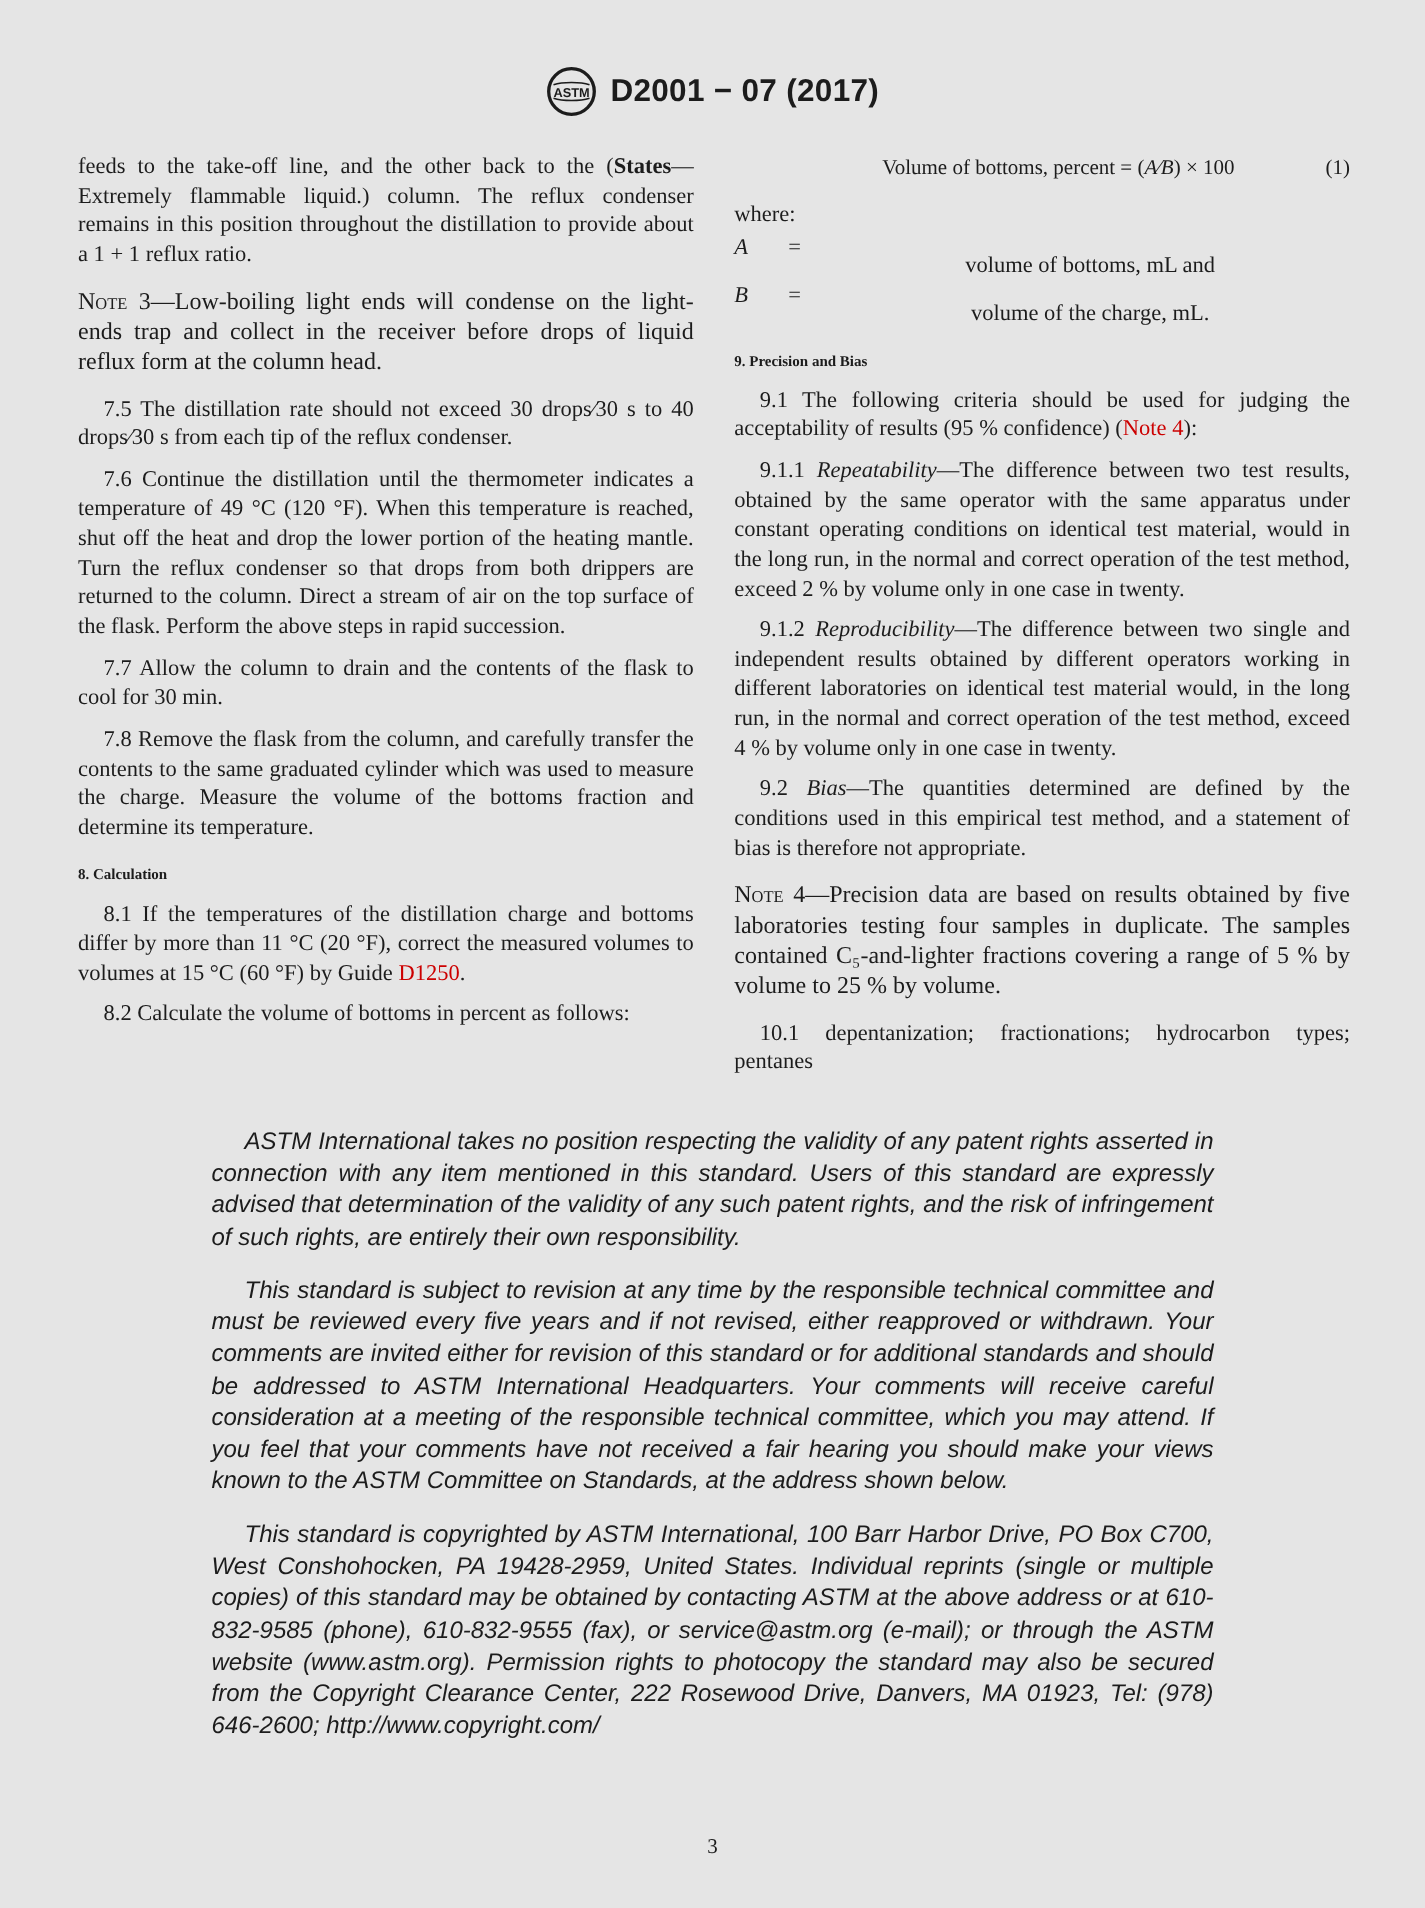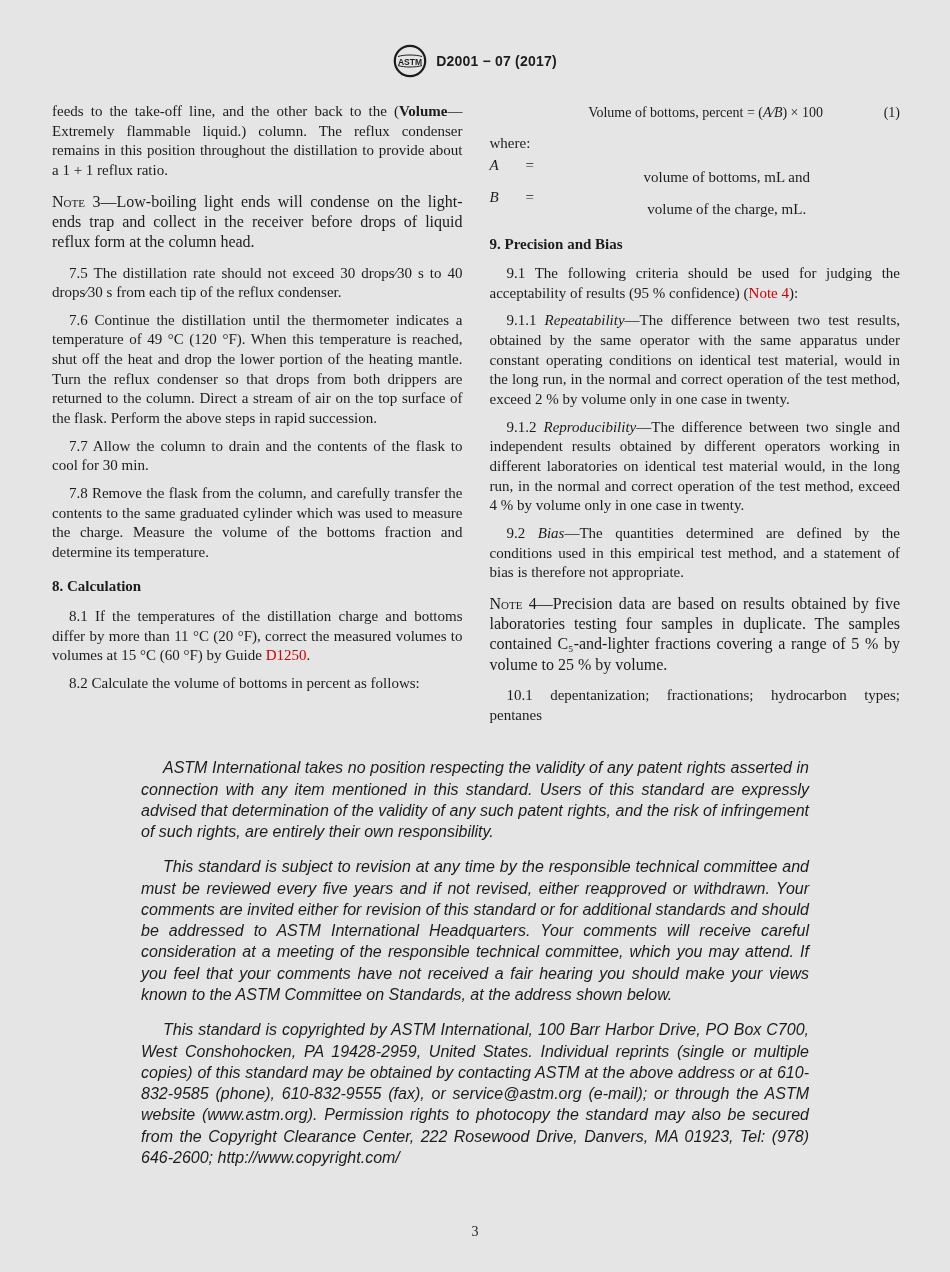--- a/index.html
+++ b/index.html
@@ -12,35 +12,35 @@
   .sheet { position:relative; width:950px; height:1272px; background:#e5e5e5; overflow:hidden; }
 
   
   .doc-header {
     display:flex; align-items:center; justify-content:center; gap:9px;
     padding-top:44px;
   }
   .logo { display:inline-flex; }
   .designation {
     font-family:"Liberation Sans", sans-serif;
-    font-weight:bold; font-size:14px; letter-spacing:0.2px;
+    font-weight:bold; font-size:21px; letter-spacing:0.2px;
   }
 
   
   .columns { display:flex; gap:27px; padding:24px 50px 0 52px; }
   .col { width:411px; font-size:15px; line-height:1.31; text-align:justify; }
 
   .para { text-indent:17px; margin-bottom:8px; }
   .para.noindent { text-indent:0; }
 
   .note { font-size:16px; line-height:1.27; margin:11px 0 11px; text-align:justify; }
   .note-label { font-variant:small-caps; }
 
   .sec-head {
-    font-size:15px; font-weight:bold; text-align:left;
+    font-size:10px; font-weight:bold; text-align:left;
     margin:15px 0 10px;
     font-family:"Liberation Serif", serif;
   }
 
   .doclink { color:#cc0000; text-decoration:none; cursor:pointer; }
 
   
   .equation-row {
     display:flex; align-items:baseline;
     font-size:14px; margin:2px 0 12px;
@@ -83,21 +83,21 @@
         <path d="M5 21.5 C 11 23.5, 23 23.5, 29 21.5" fill="none" stroke="#1c1c1c" stroke-width="1"></path>
         <text x="17" y="20.5" text-anchor="middle" font-family="Liberation Sans, sans-serif" font-size="8.5" font-weight="bold" fill="#1c1c1c">ASTM</text>
       </svg>
     </span>
     <span class="designation">D2001 − 07 (2017)</span>
   </header>
 
   <main class="columns">
 
     <section class="col">
-      <p class="para noindent"><span>feeds to the take-off line, and the other back to the (</span><strong>Volume</strong><span>—Extremely flammable liquid.) column. The reflux condenser remains in this position throughout the distillation to provide about a 1 + 1 reflux ratio.</span></p>
+      <p class="para noindent"><span>feeds to the take-off line, and the other back to the (</span><strong>States</strong><span>—Extremely flammable liquid.) column. The reflux condenser remains in this position throughout the distillation to provide about a 1 + 1 reflux ratio.</span></p>
 
       <p class="note"><span class="note-label">Note 3—</span><span>Low-boiling light ends will condense on the light-ends trap and collect in the receiver before drops of liquid reflux form at the column head.</span></p>
 
       <p class="para">7.5 The distillation rate should not exceed 30 drops⁄30 s to 40 drops⁄30 s from each tip of the reflux condenser.</p>
       <p class="para">7.6 Continue the distillation until the thermometer indicates a temperature of 49 °C (120 °F). When this temperature is reached, shut off the heat and drop the lower portion of the heating mantle. Turn the reflux condenser so that drops from both drippers are returned to the column. Direct a stream of air on the top surface of the flask. Perform the above steps in rapid succession.</p>
       <p class="para">7.7 Allow the column to drain and the contents of the flask to cool for 30 min.</p>
       <p class="para">7.8 Remove the flask from the column, and carefully transfer the contents to the same graduated cylinder which was used to measure the charge. Measure the volume of the bottoms fraction and determine its temperature.</p>
 
       <h2 class="sec-head">8. Calculation</h2>
 

